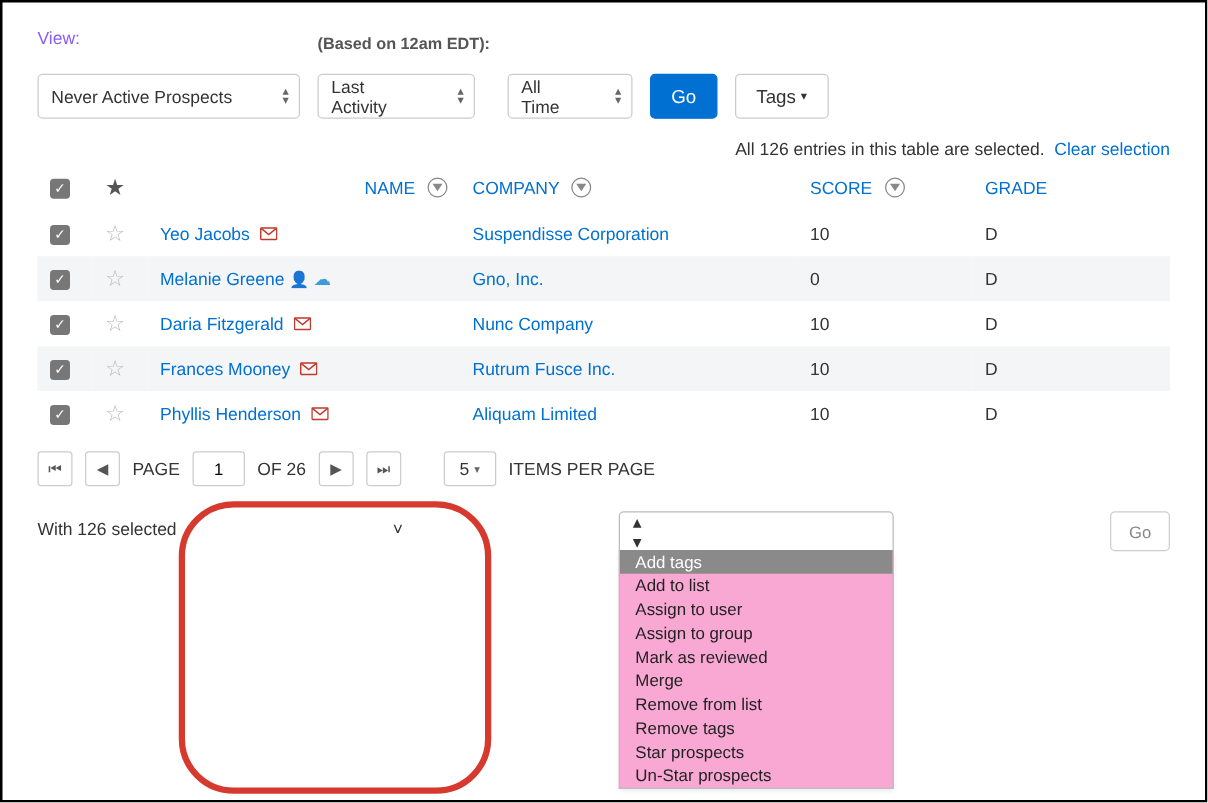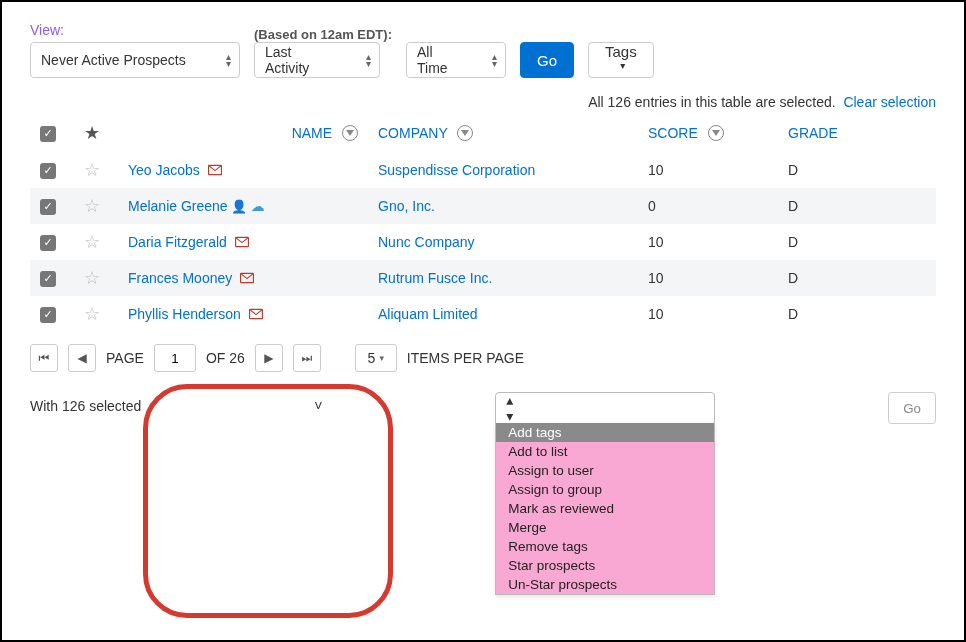--- a/index.html
+++ b/index.html
@@ -25,34 +25,35 @@
   .select {
     height: 36px;
     border: 1px solid #ccc;
     border-radius: 4px;
     padding: 0 44px 0 10px;
     background: #fff;
     position: relative;
     display: inline-flex;
     align-items: center;
     cursor: pointer;
+    margin-top: 17px;
   }
   .select .caret-stack {
     position: absolute; right: 8px; top: 50%; transform: translateY(-50%);
     font-size: 10px; line-height: 7px; color: #666;
   }
   .input {
     height: 36px; border: 1px solid #ccc; border-radius: 4px; padding: 0 10px; width: 160px;
   }
   .btn {
     height: 36px; border-radius: 4px; padding: 0 16px; display: inline-flex; align-items: center;
     cursor: pointer; border: 1px solid transparent; font-size: 15px;
   }
   .btn-primary { background: #0070d2; color: #fff; border-color: #0070d2; }
-  .btn-outline { background: #fff; border-color: #ccc; color: #333; flex-direction: column; }
+  .btn-outline { background: #fff; border-color: #ccc; color: #333; }
   .selected-banner {
     text-align: right; padding: 6px 0 4px 0; font-size: 14px; color: #333;
     width: 100%;
   }
   .link { color: #0070d2; cursor: pointer; }
   .tbl { width: 100%; border-collapse: collapse; font-size: 14px; }
   .tbl th { text-align: left; color: #0070d2; font-weight: 500; padding: 8px 10px; color:#0070d2; }
   .tbl th.header-cell { white-space: nowrap; }
   .tbl td { padding: 7px 10px; vertical-align: middle; }
   .tbl tbody tr:nth-child(even) { background: #f4f5f6; }
@@ -240,20 +241,21 @@
         <span></span>
         <span class="caret-stack">▴<br>▾</span>
       </div>
       <div class="dropdown" id="action-dropdown">
           <div class="opt sel">Add tags</div>
           <div class="opt">Add to list</div>
           <div class="opt">Assign to user</div>
           <div class="opt">Assign to group</div>
           <div class="opt">Mark as reviewed</div>
           <div class="opt">Merge</div>
+          <div class="opt">Remove from list</div>
           <div class="opt">Remove tags</div>
           <div class="opt">Star prospects</div>
           <div class="opt">Un-Star prospects</div>
         </div>
     </div>
     <button class="go-sm">Go</button>
 
     <div class="highlight-oval" style="left:113px; top:-8px; width:250px; height:234px;"></div>
   </div>
 

